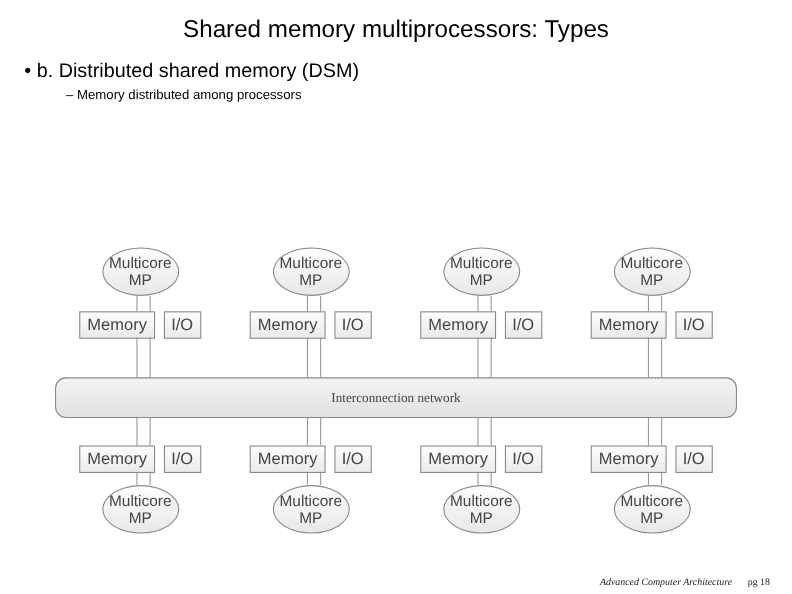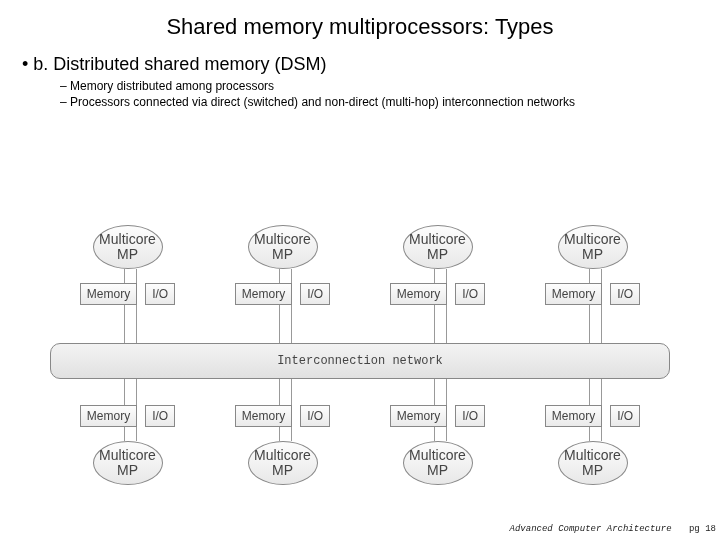--- a/index.html
+++ b/index.html
@@ -48,64 +48,63 @@
     text-align: center;
     font-family: Arial, sans-serif;
     font-size: 14px; line-height: 1.05;
     background: linear-gradient(#fdfdfd,#e8e8e8);
     color: #444;
   }
   .pair { display: flex; gap: 8px; }
   .box {
     border: 1px solid #888;
     font-family: Arial, sans-serif;
-    font-size: 12px;
+    font-size: 15px;
     padding: 3px 6px;
     background: linear-gradient(#fdfdfd,#eaeaea);
     color: #444;
     min-width: 50px;
     text-align: center;
   }
   .box.io { min-width: 30px; }
   .inter {
     width: 100%;
     border: 1px solid #888;
     border-radius: 10px;
     background: linear-gradient(#f3f3f3,#e1e1e1);
-    font-family: Liberation Mono, monospace;
+    font-family: Liberation Serif, serif;
     font-size: 12px;
     text-align: center;
     padding: 10px 15px;
     color: #444;
   }
   .conn {
     position: absolute;
     background: #999;
   }
   .conn.v { width: 1px; }
   .footer {
     position: absolute;
-    bottom: 6px; right: 4px;
-    font-family: Liberation Mono, monospace;
+    bottom: 6px; right: 20px;
+    font-family: Liberation Serif, serif;
     font-size: 9px;
     font-style: italic;
     color: #222;
   }
   .footer .pg { font-style: normal; margin-left: 12px; }
 </style>
 </head>
 <body>
 
 <div class="title">Shared memory multiprocessors: Types</div>
 
 <div class="bullet-main">• b. Distributed shared memory (DSM)</div>
 
 <div class="sub-list">
   <div class="sub-item">Memory distributed among processors</div>
-  <div class="sub-item">Processors connected via direct (switched) and non-direct (multi-hop) interconnection networks</div>
 </div>
 
 <div class="diagram">
 
   <div class="conn v" style="left:12.0%; top:44px; height:14px"></div>
   <div class="conn v" style="left:13.8%; top:44px; height:14px"></div>
   <div class="conn v" style="left:37.0%; top:44px; height:14px"></div>
   <div class="conn v" style="left:38.8%; top:44px; height:14px"></div>
   <div class="conn v" style="left:62.0%; top:44px; height:14px"></div>
   <div class="conn v" style="left:63.8%; top:44px; height:14px"></div>

